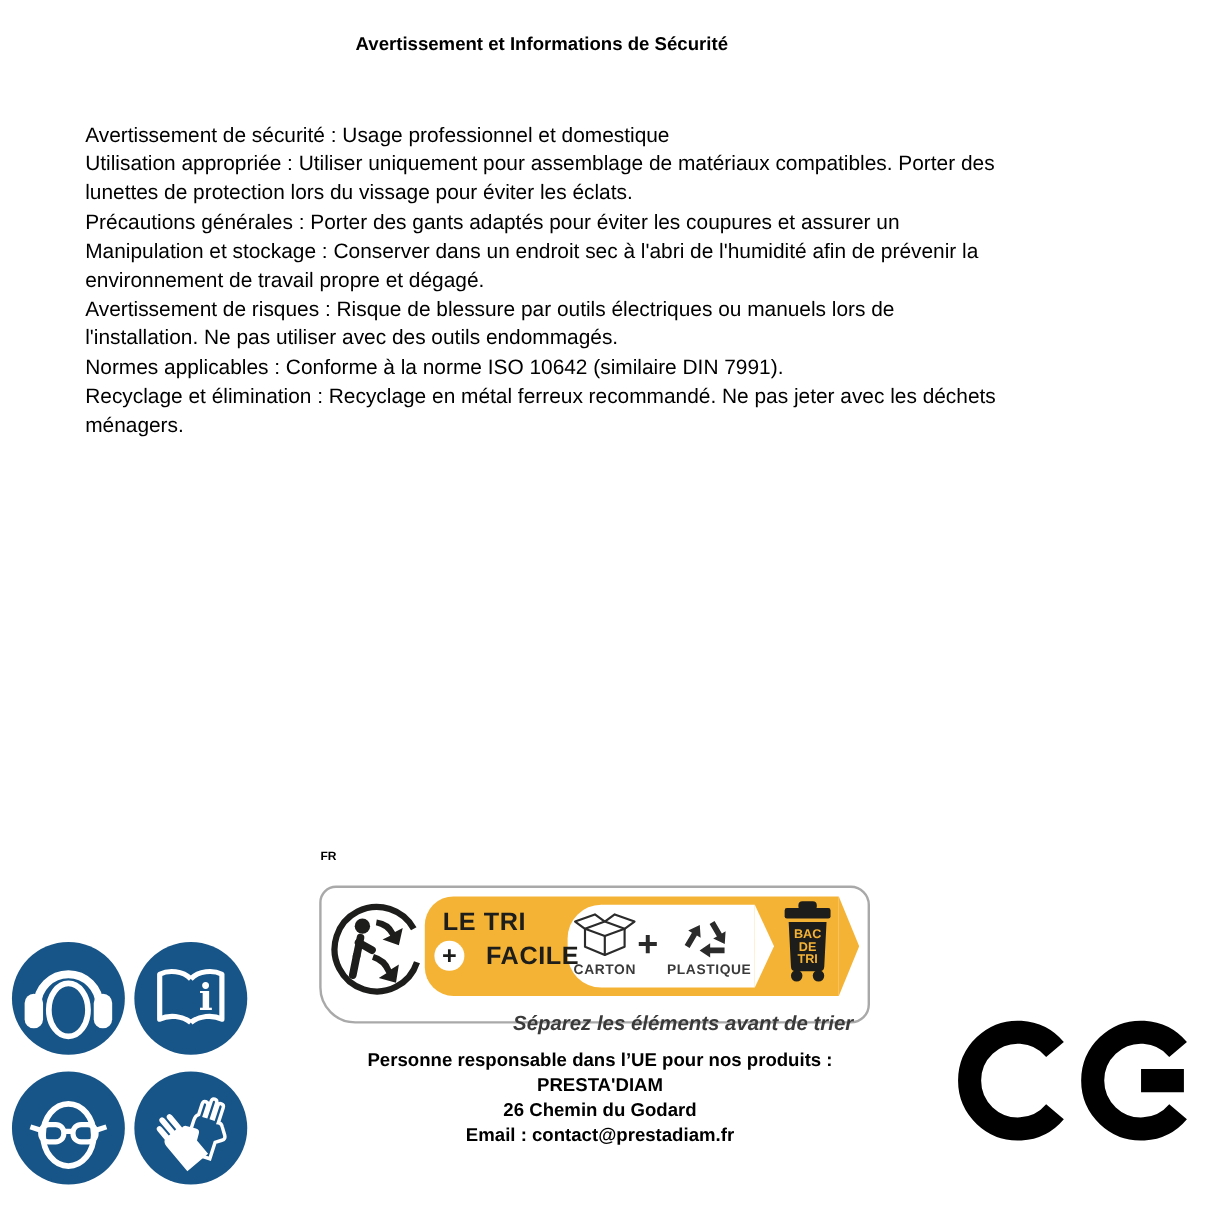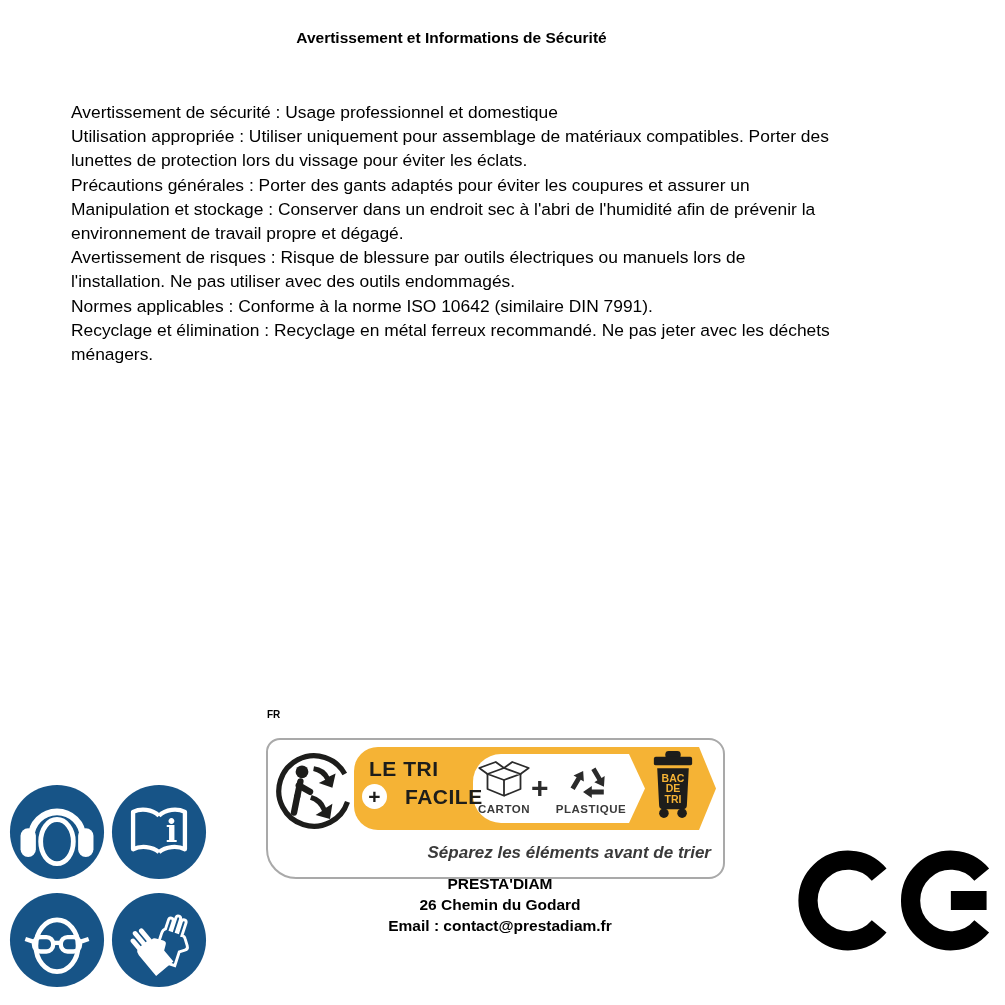--- a/index.html
+++ b/index.html
@@ -9,21 +9,21 @@
 
   
   #title{top:29px;left:0;width:903px;text-align:center;font-size:15.5px;font-weight:bold;}
 
   
   #body-text{top:100px;left:71px;font-size:17.4px;line-height:24.2px;}
   #body-text div{white-space:nowrap;}
 
   
   #fr-code{top:709px;left:267px;font-size:10px;font-weight:bold;}
-  #tri-label{top:738px;left:266px;width:459px;height:141px;border:2px solid #a9a9a9;
+  #tri-label{top:738px;left:266px;width:459px;height:115px;border:2px solid #a9a9a9;
              border-radius:14px 16px 16px 30px;box-sizing:border-box;background:#fff;}
   .yellow-base{left:86px;top:7px;width:345px;height:83px;background:#F5B335;
                border-radius:24px 0 0 24px;}
   .yellow-tip{left:431px;top:7px;width:17px;height:83px;background:#F5B335;
               clip-path:polygon(0 0,100% 50%,0 100%);}
   .white-box{left:205px;top:14px;width:156px;height:69px;background:#fff;
              border-radius:28px 0 0 28px;}
   .white-tip{left:361px;top:14px;width:16px;height:69px;background:#fff;
              clip-path:polygon(0 0,100% 50%,0 100%);}
   #triman{left:6px;top:11px;}
@@ -181,20 +181,21 @@
   <svg id="picto-gloves" class="abs picto" viewBox="0 0 100 100">
     <circle cx="50" cy="50" r="49" fill="#175487"></circle>
     <defs>
       <path id="glove" d="M-11 24 L-11 -4 Q-11 -8 -8.5 -9.5 L-8.5 -19 Q-8.5 -22 -6 -22 Q-3.5 -22 -3.5 -19 L-3.5 -10 L-1.8 -10 L-1.8 -23.5 Q-1.8 -26.5 0.7 -26.5 Q3.2 -26.5 3.2 -23.5 L3.2 -10 L4.9 -10 L4.9 -21.5 Q4.9 -24.5 7.4 -24.5 Q9.9 -24.5 9.9 -21.5 L9.9 -8 Q12.5 -8.5 14 -6 L18.5 0.5 Q20.5 3.5 17.5 5.5 L12.5 9 L12.5 24 Z"></path>
     </defs>
     <use href="#glove" transform="translate(62,50) rotate(18)" fill="#175487" stroke="#fff" stroke-width="3"></use>
     <use href="#glove" transform="translate(40,62) rotate(-40)" fill="#fff"></use>
   </svg>
 
   <div id="address" class="abs">
+    <div>Personne responsable dans l’UE pour nos produits :</div>
     <div>PRESTA'DIAM</div>
     <div>26 Chemin du Godard</div>
     <div>Email : contact@prestadiam.fr</div>
   </div>
 
   <svg id="ce-mark" class="abs" width="196" height="103" viewBox="0 0 214 112">
     <g fill="none" stroke="#000" stroke-width="21">
       <path d="M89.7 27.7 A44 44 0 1 0 89.7 84.3"></path>
       <path d="M201.7 27.7 A44 44 0 1 0 201.7 84.3"></path>
       <path d="M168 56 H 207"></path>

